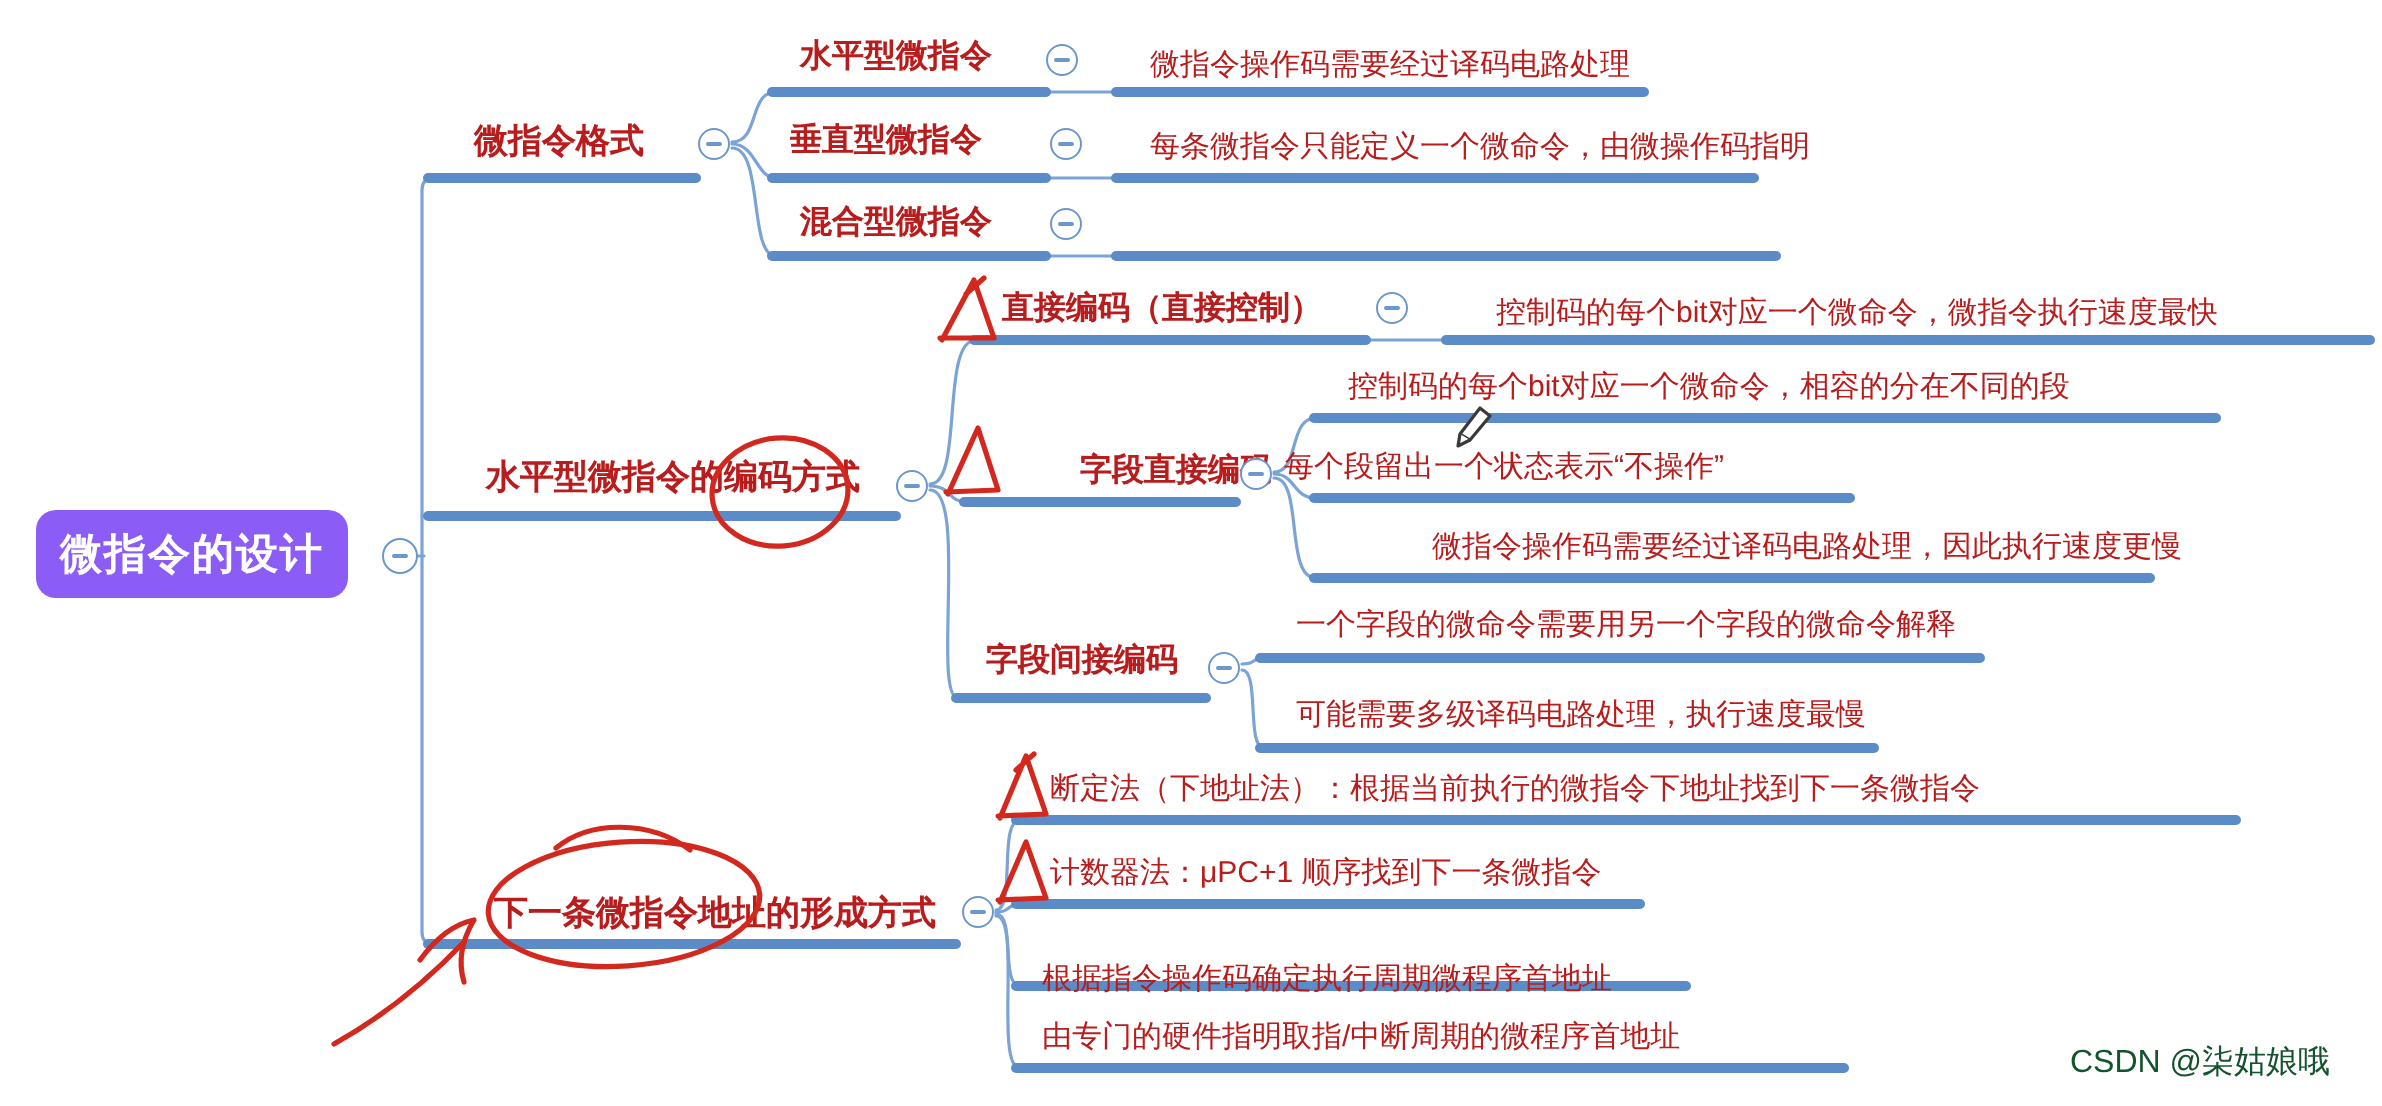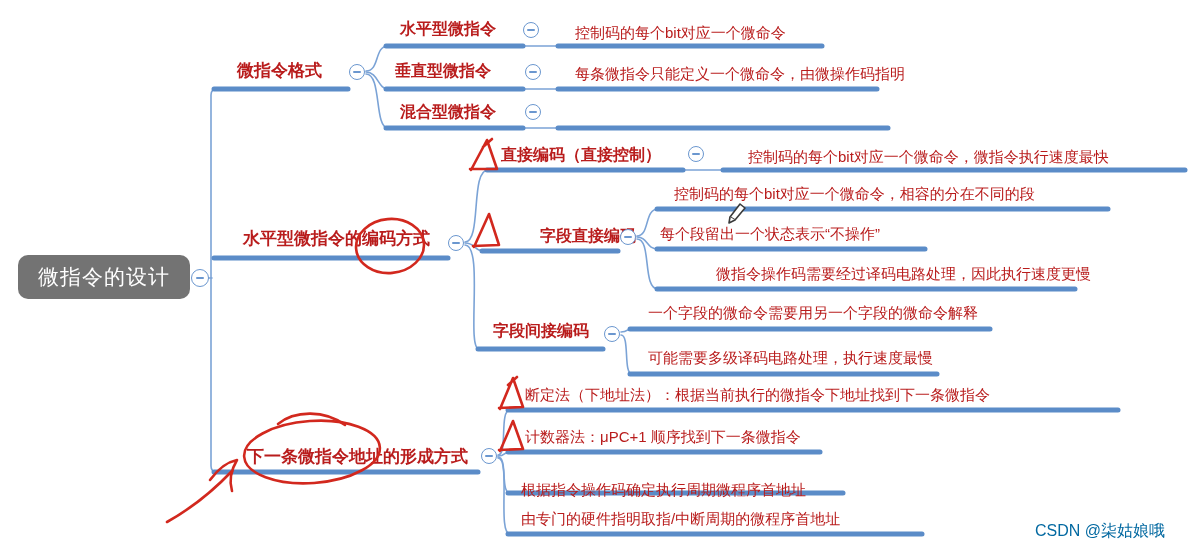--- a/index.html
+++ b/index.html
@@ -18,25 +18,25 @@
     white-space:nowrap;
     font-weight:600;
     line-height:1.15;
     color:#b91c1c;
   }
   .branch-label{font-size:17px;}
   .topic-label{font-size:16px;}
   .note-label{font-size:15px;font-weight:500;}
   .root-node{
     position:absolute;
-    left:18px;top:255px;width:172px;height:44px;
-    background:#737373;
+    left:18px;top:255px;width:156px;height:44px;
+    background:#8b5cf6;
     border-radius:10px;
     color:#ffffff;
-    font-size:21px;font-weight:400;
+    font-size:21px;font-weight:700;
     display:flex;align-items:center;justify-content:center;
     letter-spacing:1px;
   }
   .minus{
     position:absolute;
     width:16px;height:16px;
     border:1.6px solid #6b97cf;
     border-radius:50%;
     background:#ffffff;
     box-sizing:border-box;
@@ -47,21 +47,21 @@
     content:"";
     width:8px;height:2px;
     background:#6b97cf;
     border-radius:1px;
   }
   .minus.big{width:18px;height:18px;}
   .watermark{
     position:absolute;
     left:1035px;top:521px;
     font-size:16px;
-    color:#0369a1;
+    color:#14532d;
     font-weight:500;
     text-shadow:0 1px 0 #ffffff;
   }
   .textlayer{position:absolute;left:0;top:0;width:100%;height:100%;z-index:2;}
 </style>
 </head>
 <body>
 
 <div id="canvas">
 
@@ -128,40 +128,40 @@
     <div class="root-node">
       <span>微指令的设计</span>
     </div>
     <div class="minus big" style="left:191px;top:269px;"></div>
 
     <div class="txt branch-label" style="left:237px;top:61px;">微指令格式</div>
     <div class="minus" style="left:349px;top:64px;"></div>
 
     <div class="txt topic-label" style="left:400px;top:20px;">水平型微指令</div>
     <div class="minus" style="left:523px;top:22px;"></div>
-    <div class="txt note-label" style="left:575px;top:24px;">控制码的每个bit对应一个微命令</div>
+    <div class="txt note-label" style="left:575px;top:24px;">微指令操作码需要经过译码电路处理</div>
 
     <div class="txt topic-label" style="left:395px;top:62px;">垂直型微指令</div>
     <div class="minus" style="left:525px;top:64px;"></div>
     <div class="txt note-label" style="left:575px;top:65px;">每条微指令只能定义一个微命令，由微操作码指明</div>
 
     <div class="txt topic-label" style="left:400px;top:103px;">混合型微指令</div>
     <div class="minus" style="left:525px;top:104px;"></div>
 
     <div class="txt branch-label" style="left:243px;top:229px;">水平型微指令的编码方式</div>
     <div class="minus" style="left:448px;top:235px;"></div>
 
     <div class="txt topic-label" style="left:501px;top:146px;">直接编码（直接控制）</div>
     <div class="minus" style="left:688px;top:146px;"></div>
     <div class="txt note-label" style="left:748px;top:148px;">控制码的每个bit对应一个微命令，微指令执行速度最快</div>
 
     <div class="txt topic-label" style="left:524px;top:227px;margin-left:16px;">字段直接编码</div>
     <div class="minus" style="left:620px;top:229px;"></div>
     <div class="txt note-label" style="left:674px;top:185px;">控制码的每个bit对应一个微命令，相容的分在不同的段</div>
-    <div class="txt note-label" style="left:660px;top:225px;text-align:center;">每个段留出一个状态表示“不操作”</div>
+    <div class="txt note-label" style="left:642px;top:225px;text-align:center;">每个段留出一个状态表示“不操作”</div>
     <div class="txt note-label" style="left:674px;top:265px;margin-left:42px;">微指令操作码需要经过译码电路处理，因此执行速度更慢</div>
 
     <div class="txt topic-label" style="left:493px;top:322px;">字段间接编码</div>
     <div class="minus" style="left:604px;top:326px;"></div>
     <div class="txt note-label" style="left:648px;top:304px;">一个字段的微命令需要用另一个字段的微命令解释</div>
     <div class="txt note-label" style="left:648px;top:349px;">可能需要多级译码电路处理，执行速度最慢</div>
 
     <div class="txt branch-label" style="left:247px;top:447px;">下一条微指令地址的形成方式</div>
     <div class="minus" style="left:481px;top:448px;"></div>
 

